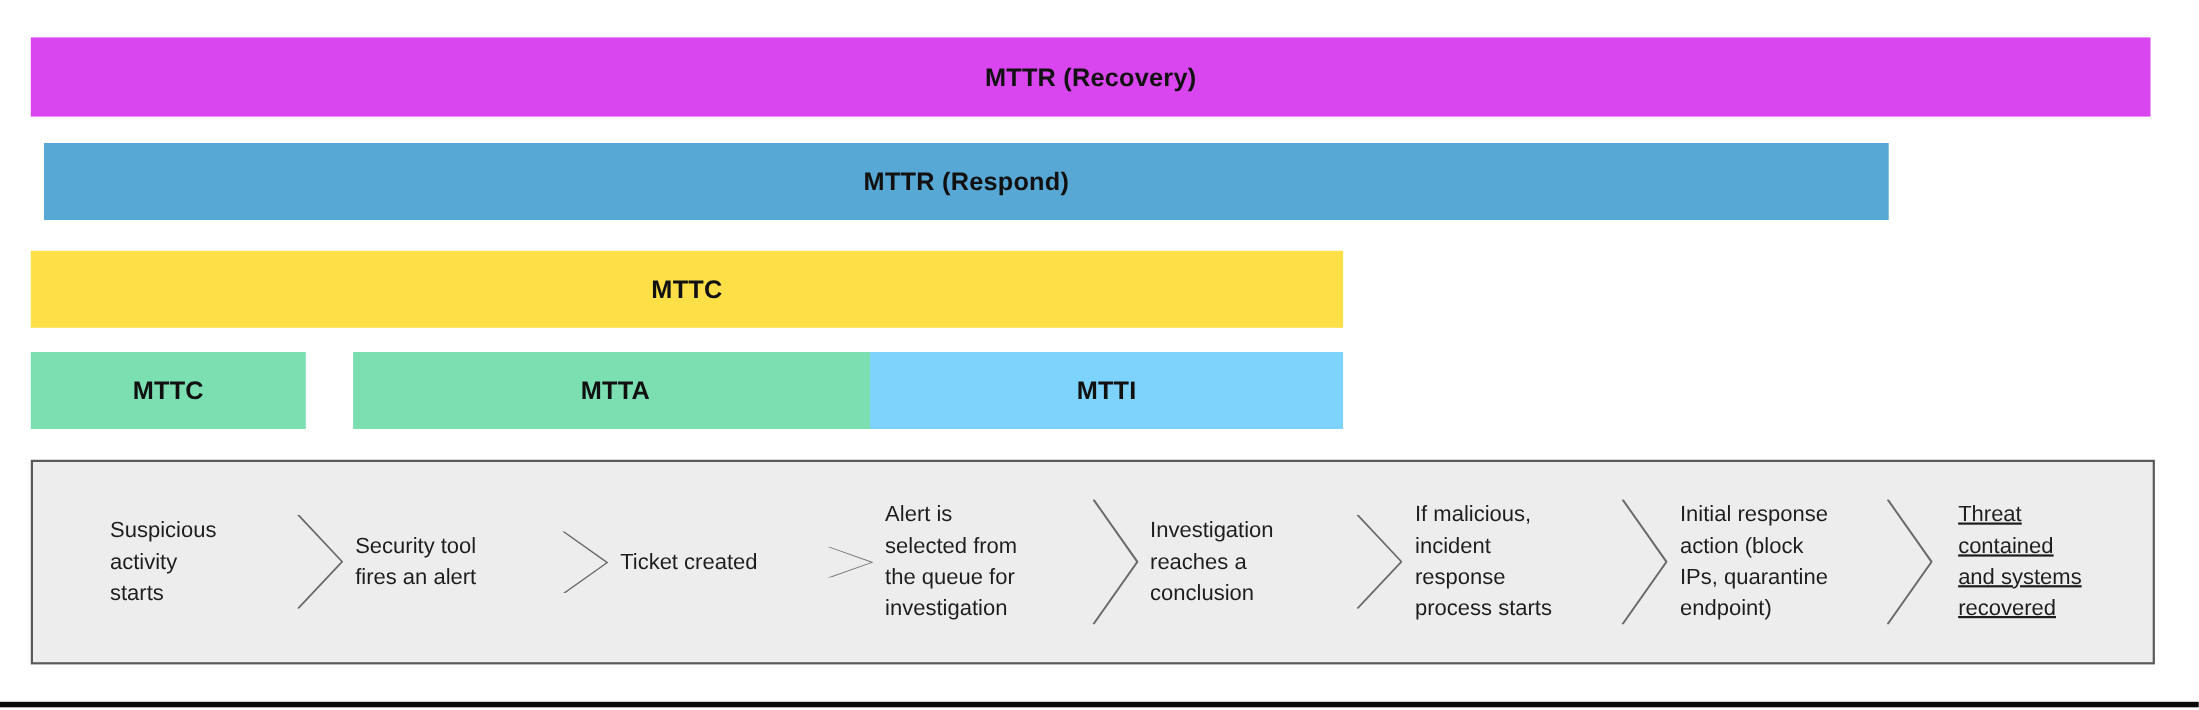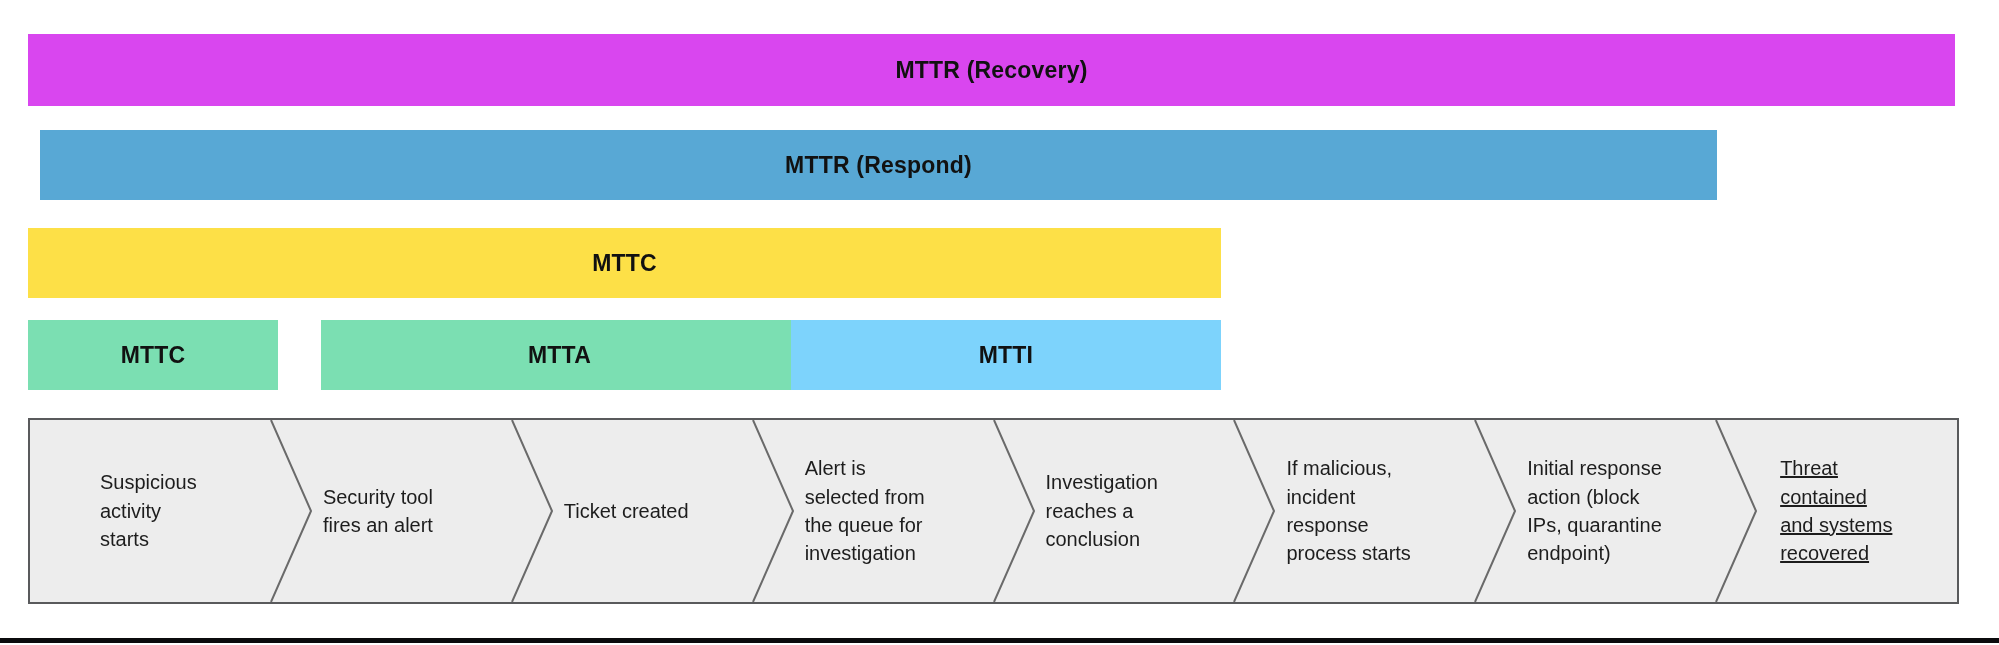--- a/index.html
+++ b/index.html
@@ -34,20 +34,21 @@
   .flow {
     position: absolute;
     left: 28px;
     top: 418px;
     width: 1931px;
     height: 186px;
     box-sizing: border-box;
     background: #ededed;
     border: 2px solid #595a5c;
     display: flex;
+    align-items: center;
   }
   .flow-step {
     position: relative;
     flex: 1 1 0;
     display: flex;
     align-items: center;
     min-width: 0;
   }
   .flow-step .step-label {
     padding-left: 52px;

